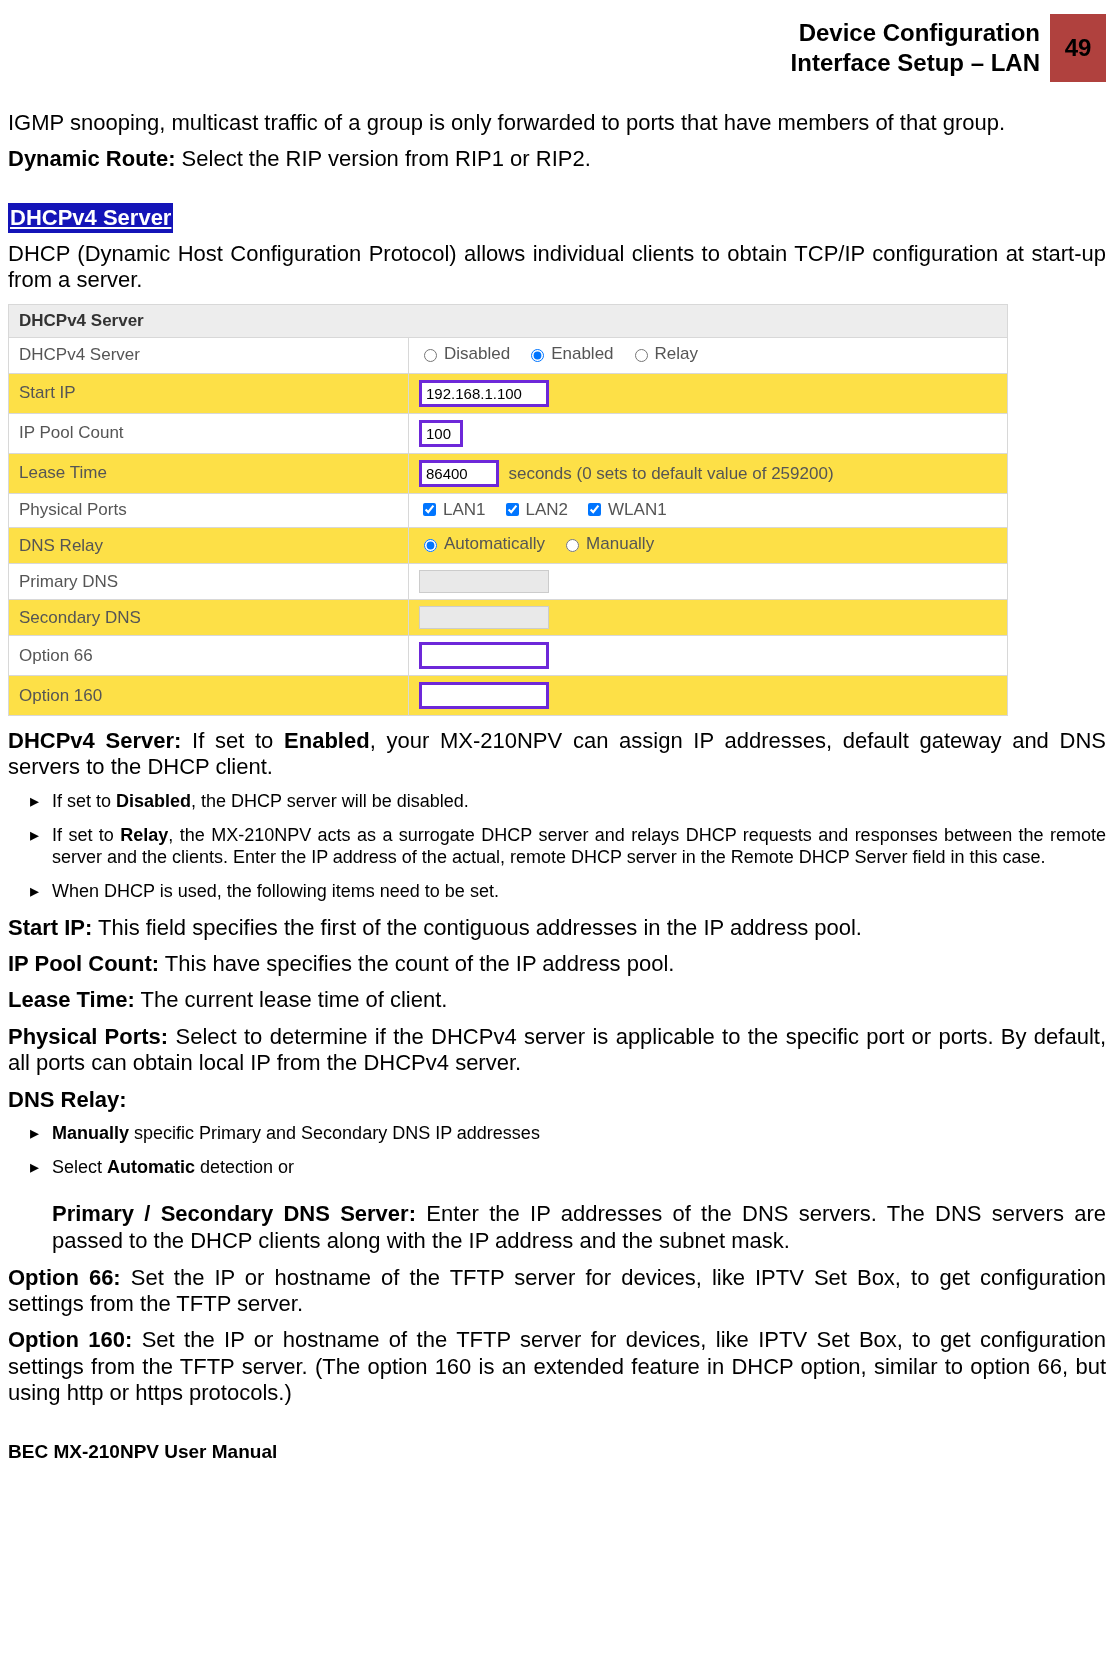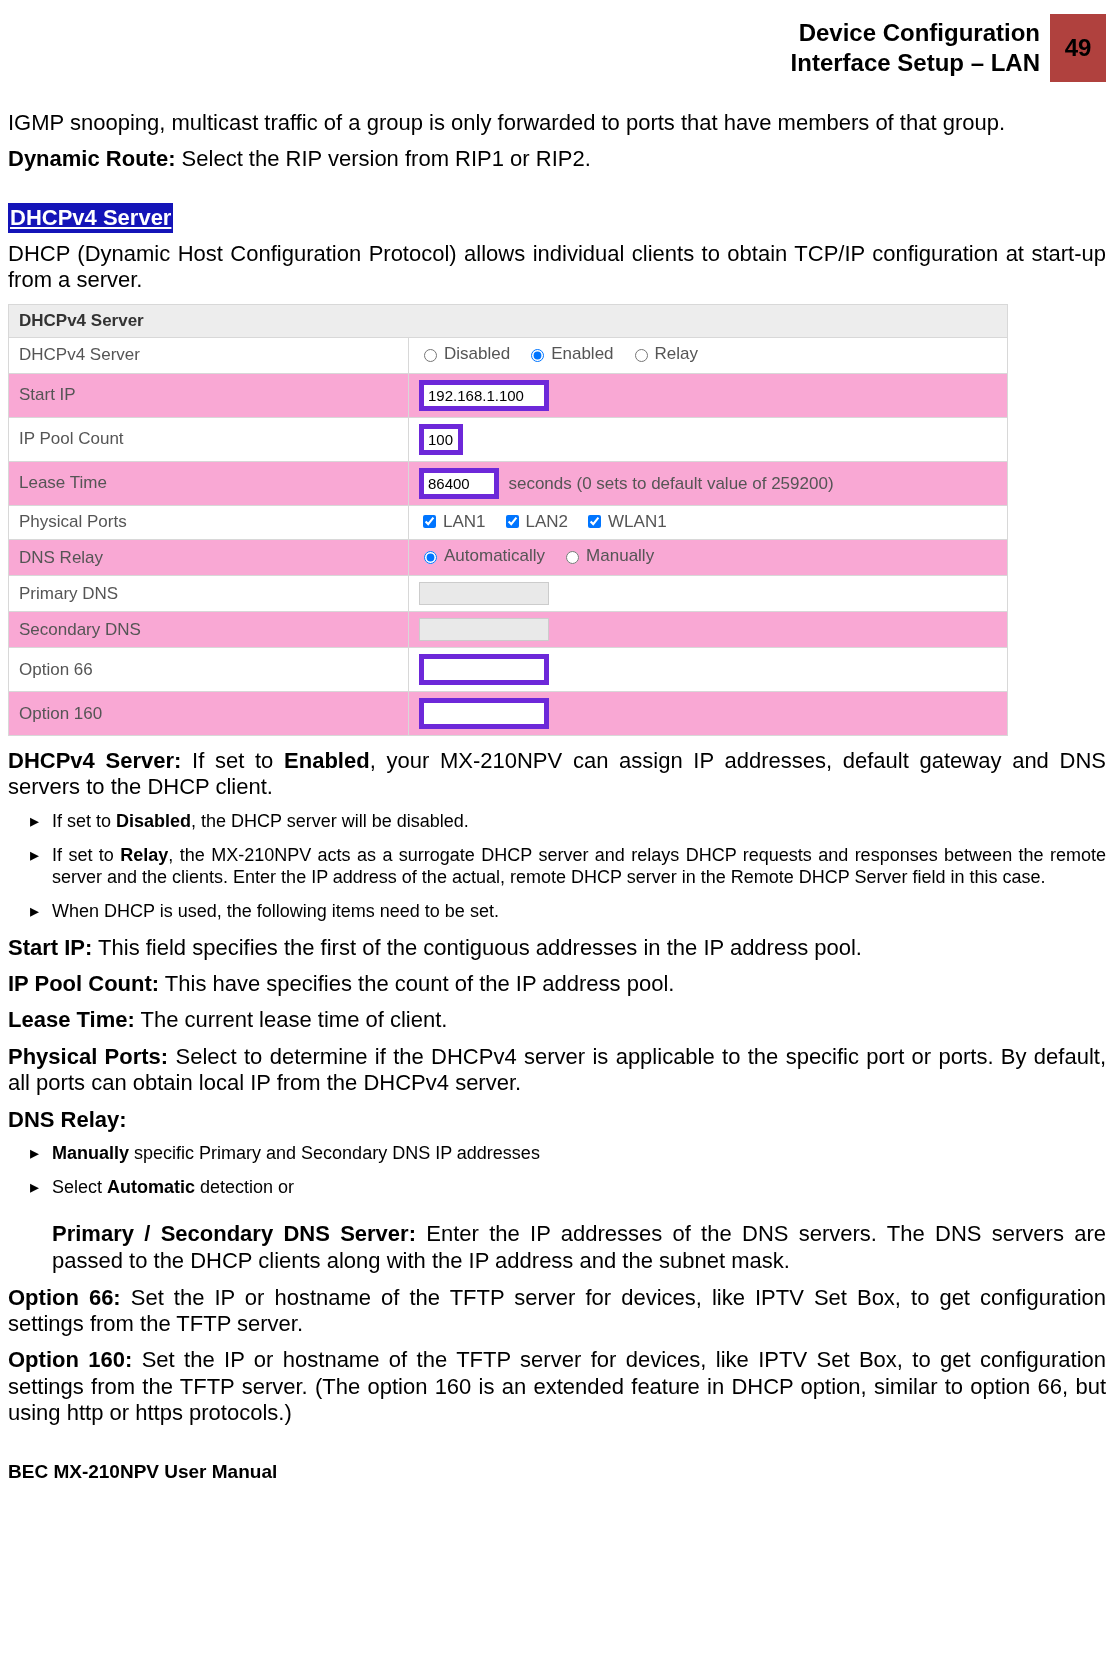--- a/index.html
+++ b/index.html
@@ -70,25 +70,25 @@
     vertical-align: middle;
   }
   .screenshot-table .hrow td {
     background: #ededed;
     font-weight: bold;
     color: #333;
   }
   .screenshot-table .label-col {
     width: 400px;
   }
-  .screenshot-table .alt td { background: #f9a8d4; }
+  .screenshot-table .alt td { background: #fde047; }
   .screenshot-table input[type="text"] {
     font-size: 15px;
     padding: 2px 4px;
-    border: 5px solid #6d28d9;
+    border: 3px solid #6d28d9;
   }
   .screenshot-table input.disabled {
     background: #e9e9e9;
     border: 1px solid #ccc;
     width: 130px;
   }
   .radio-group, .check-group { display: inline-flex; align-items: center; gap: 4px; }
   .radio-group label, .check-group label { margin-right: 12px; color: #555; font-size: 17px; }
   ul.bullets {
     list-style: none;

